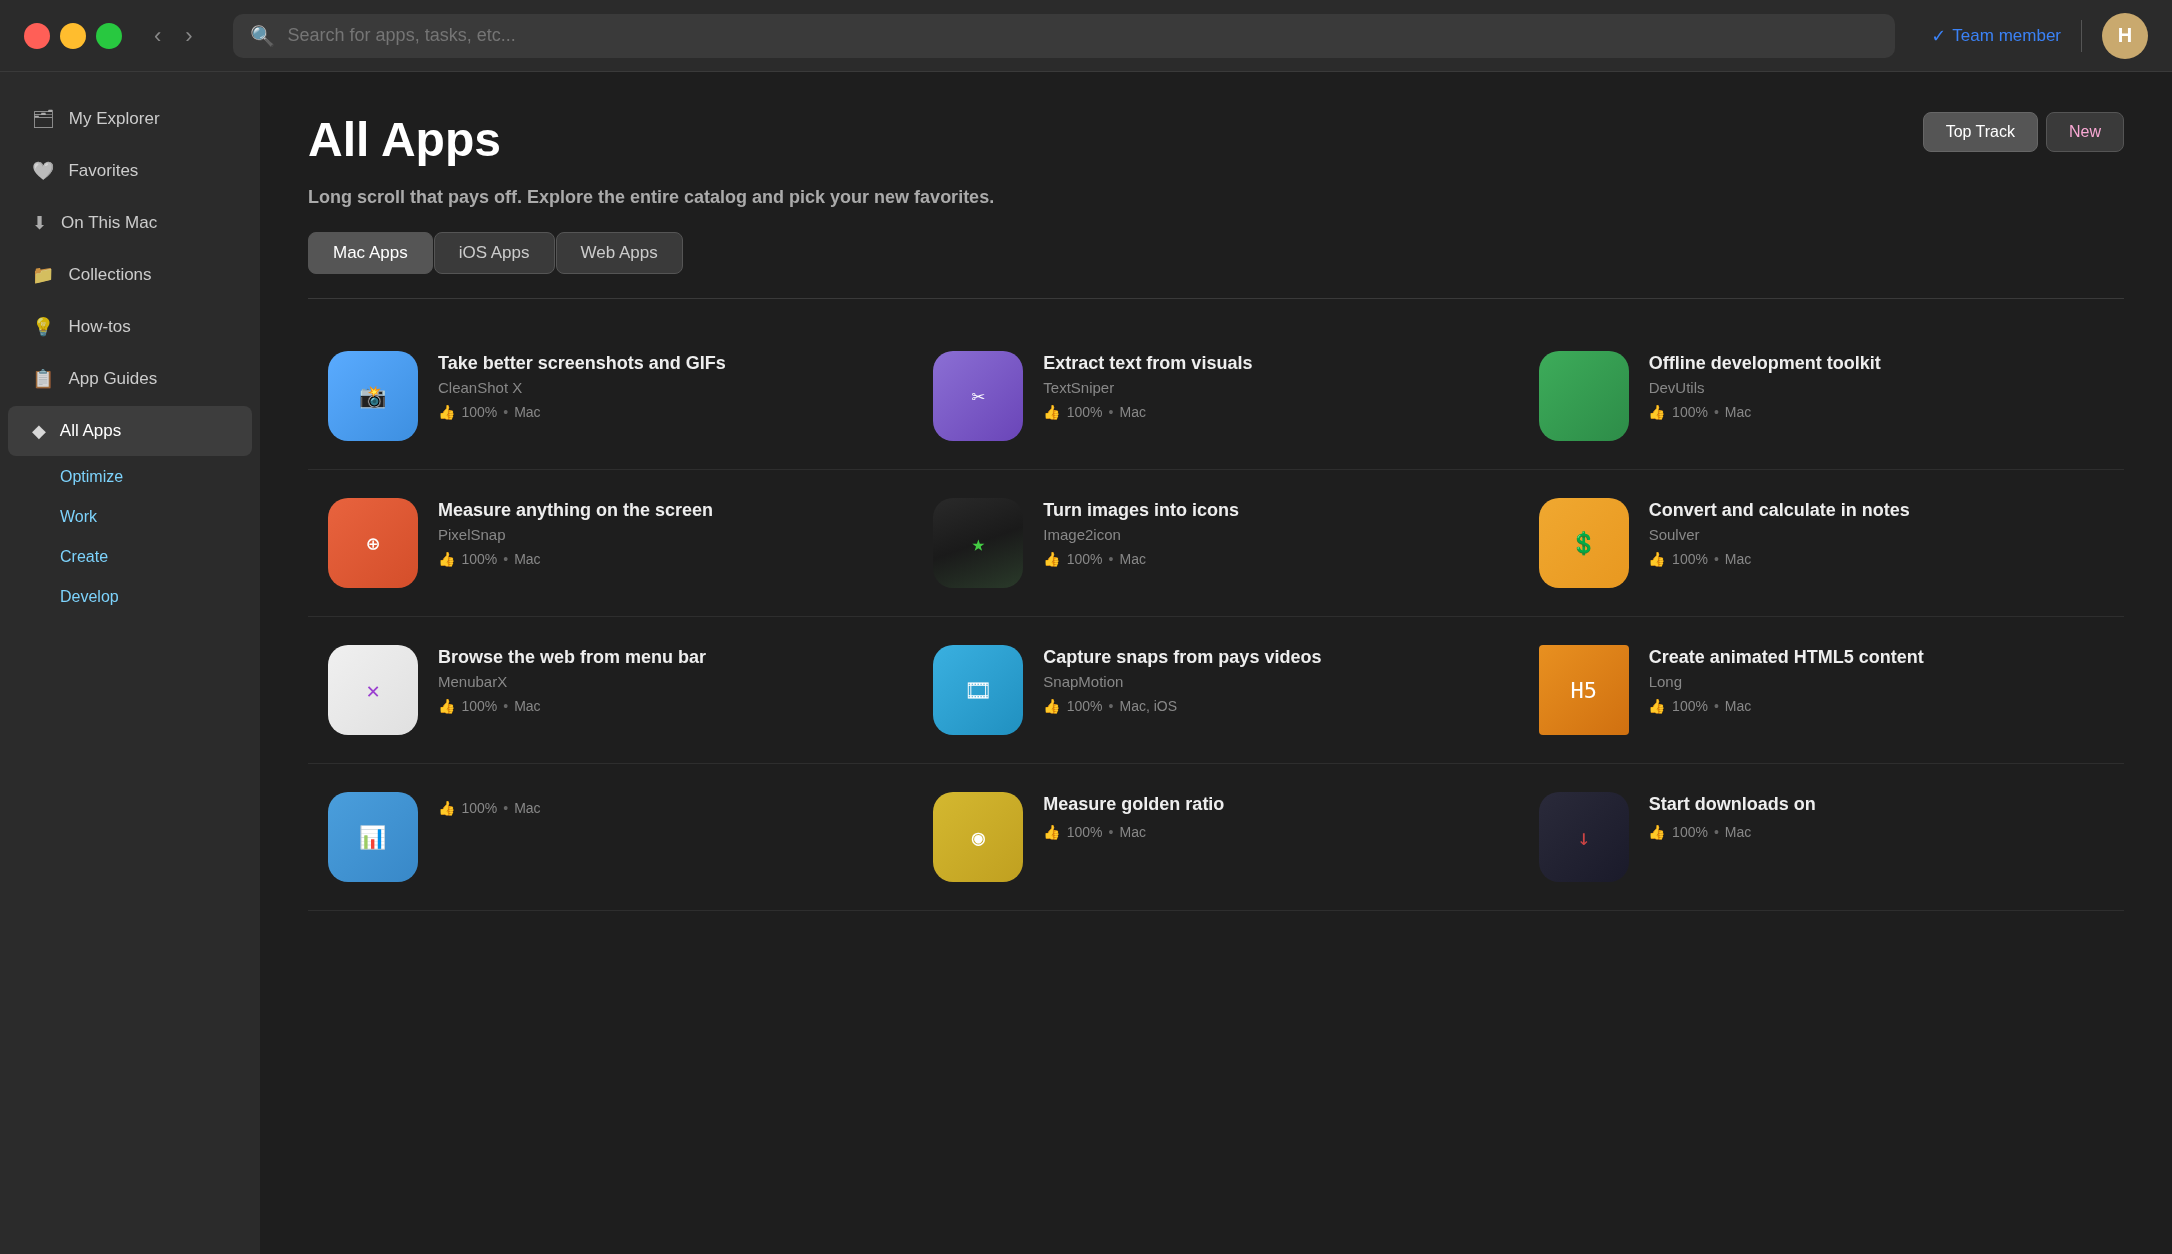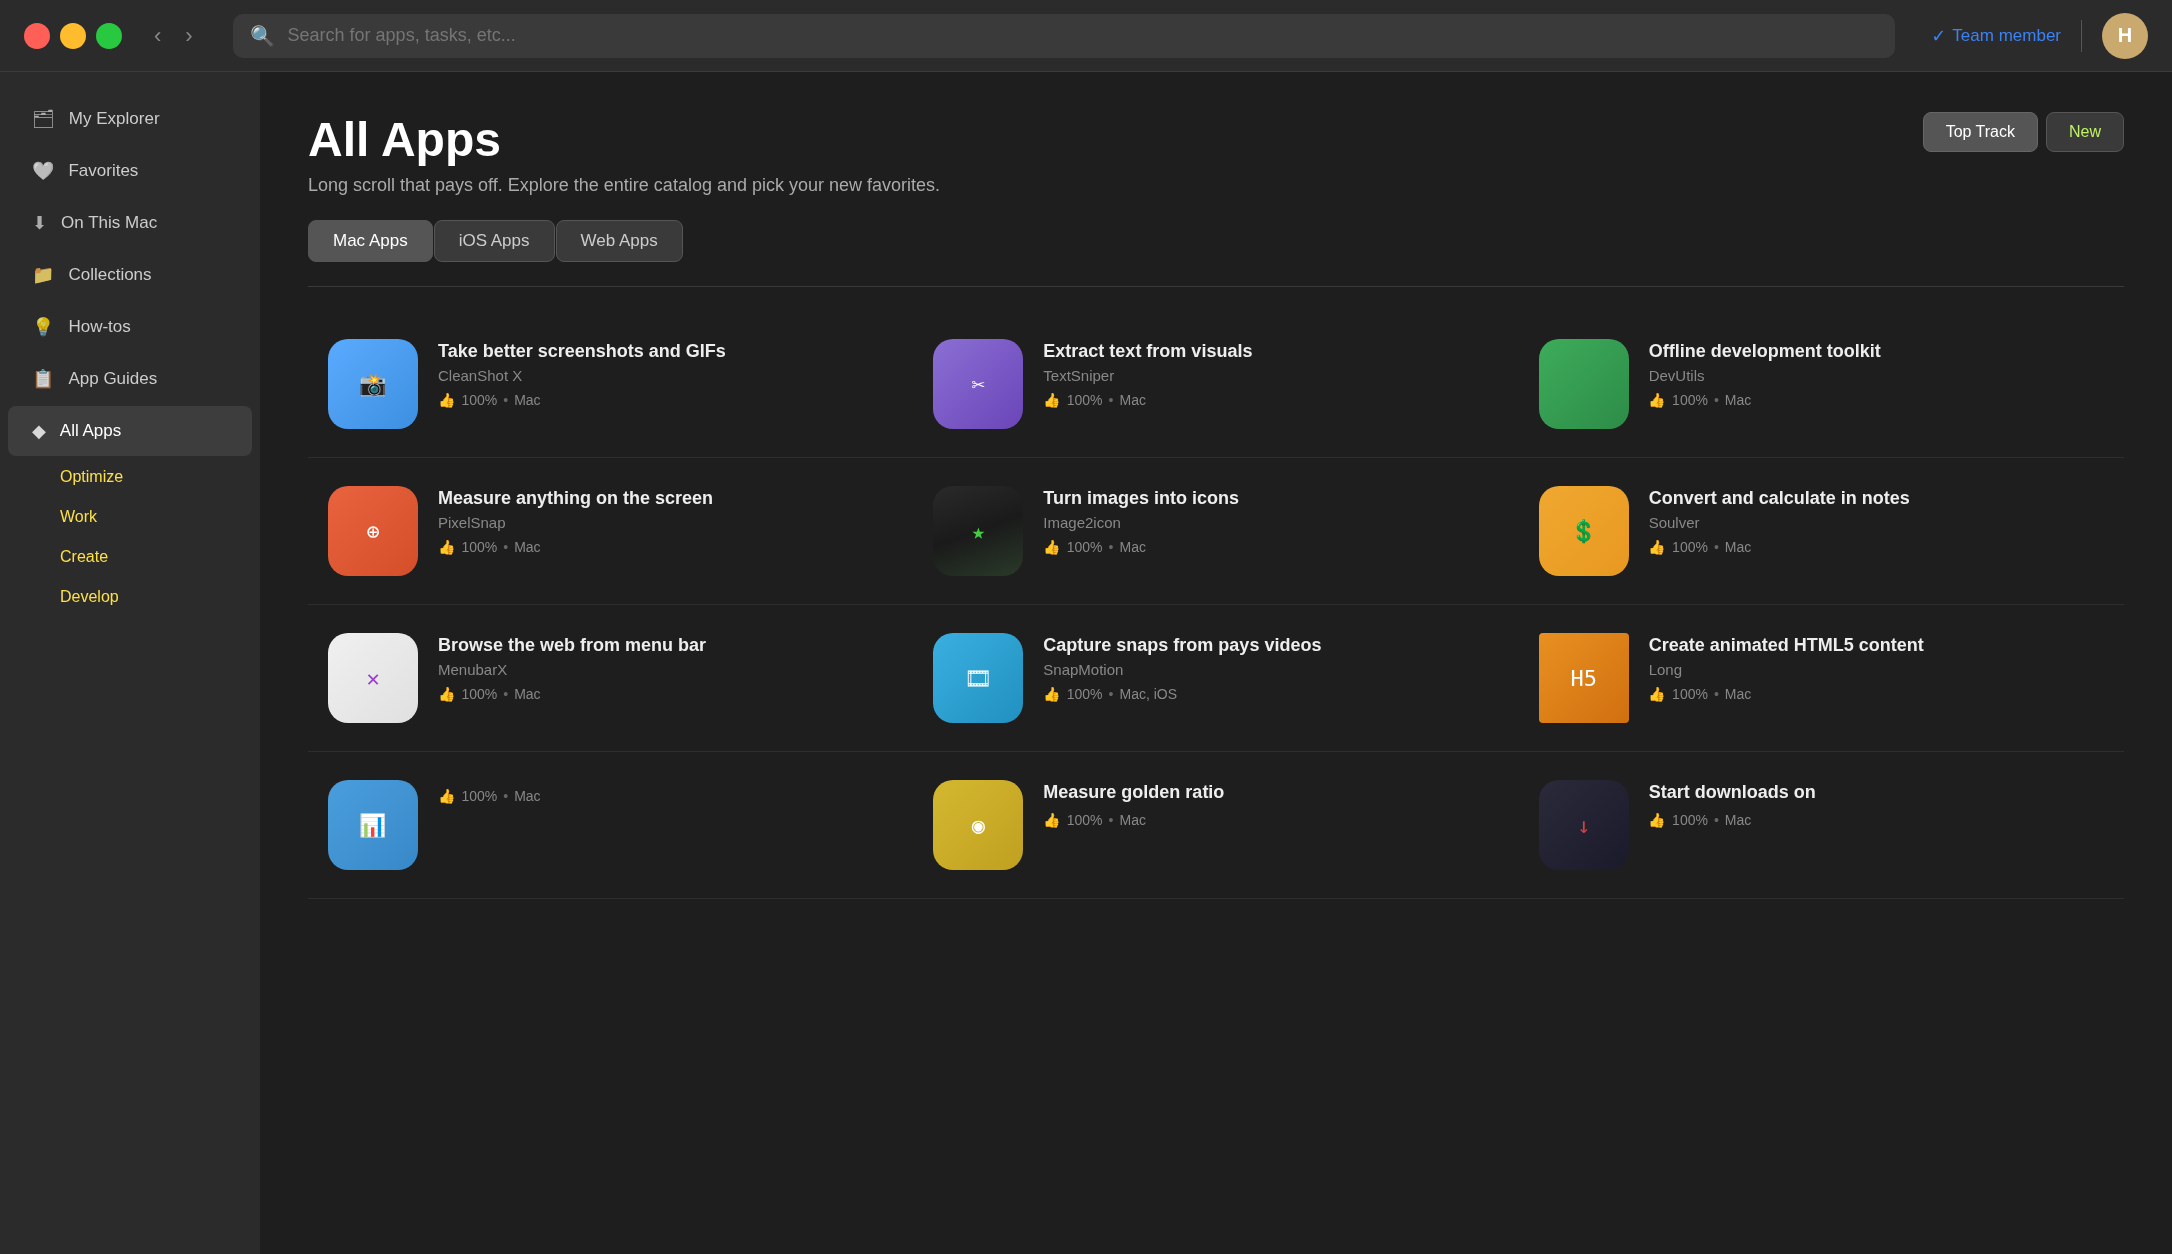--- a/index.html
+++ b/index.html
@@ -133,21 +133,21 @@
     .sidebar-item.active {
       background: #3d3d3d;
       color: #ffffff;
     }
     .sidebar-item .icon { font-size: 18px; opacity: 0.8; }
     .sidebar-sub {
       display: flex;
       align-items: center;
       padding: 10px 24px 10px 52px;
       font-size: 16px;
-      color: #fde047;
+      color: #7dd3fc;
       cursor: pointer;
       border-radius: 8px;
       margin: 2px 8px;
     }
 
     
     .content {
       flex: 1;
       background: #1e1e1e;
       overflow-y: auto;
@@ -160,30 +160,31 @@
       margin-bottom: 16px;
     }
     .page-title {
       font-size: 48px;
       font-weight: 700;
       color: #ffffff;
     }
     .page-subtitle {
       font-size: 18px;
       color: #aaa;
-      margin-top: 8px;
+      margin-top: 20px;
+      font-weight: bold;
     }
     .filter-buttons {
       display: flex;
       gap: 8px;
     }
     .filter-btn {
       background: #3a3a3a;
       border: 1px solid #555;
-      color: #bef264;
+      color: #f9a8d4;
       padding: 10px 22px;
       border-radius: 8px;
       font-size: 16px;
       cursor: pointer;
     }
     .filter-btn.active {
       background: #555;
       color: #fff;
       border-color: #666;
     }

